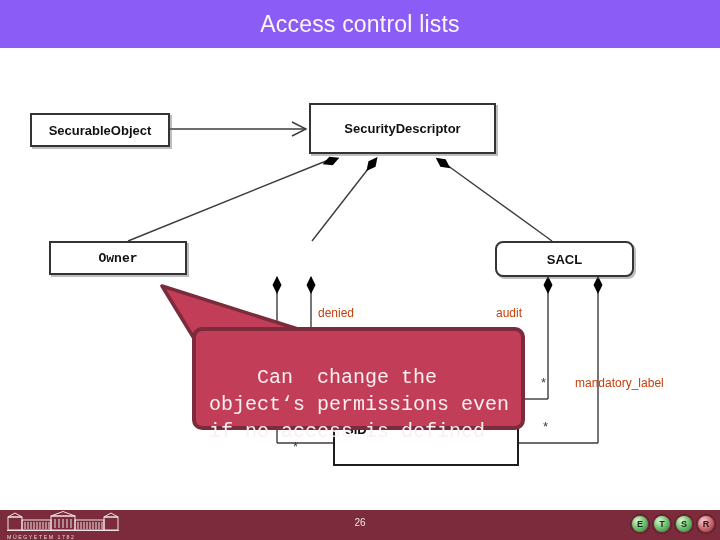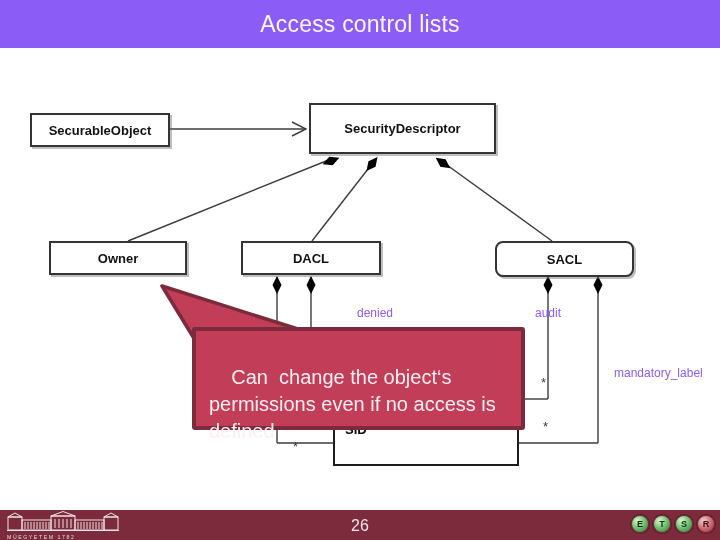--- a/index.html
+++ b/index.html
@@ -23,46 +23,47 @@
     display:flex;align-items:center;justify-content:center;
     font-size:13px;font-weight:bold;color:#111;z-index:2;box-sizing:border-box;
   }
   .ace-box{
     position:absolute;left:333px;top:403px;width:186px;height:63px;
     background:#fff;border:2px solid #1d1d1d;box-sizing:border-box;
     padding:17px 0 0 10px;font-size:13px;font-weight:bold;color:#111;
     line-height:16px;z-index:2;
   }
   .edge-label{
-    position:absolute;color:#8b5cf6;font-size:12px;z-index:2;white-space:nowrap;margin-left:39px;
+    position:absolute;color:#c2410c;font-size:12px;z-index:2;white-space:nowrap;
   }
   .mult{
     position:absolute;color:#3d3d3d;font-size:13px;z-index:2;
   }
   
   .callout-tail{position:absolute;left:0;top:0;z-index:3;}
   .callout{
     position:absolute;left:192px;top:327px;width:333px;height:103px;
-    background:#c23d57;border:4px solid #7b2b3b;border-radius:3px;
+    background:#c23d57;border:4px solid #7b2b3b;border-radius:10px;
     box-sizing:border-box;z-index:4;color:#fbeff2;
     font-size:20px;line-height:27px;padding:6px 8px 4px 13px;
     white-space:pre-wrap;
+    font-family:Liberation Mono, monospace;
   }
   
   .footerbar{
     position:absolute;left:0;top:510px;width:720px;height:30px;background:#7b2b3b;z-index:5;
   }
   .logo-wrap{position:absolute;left:7px;top:1px;width:112px;}
   .logo-caption{
     color:#e9d9dc;font-size:10px;letter-spacing:3px;white-space:nowrap;
     transform:scale(.52);transform-origin:left top;margin-top:-1px;
   }
   .page-number{
     position:absolute;left:0;top:7px;width:720px;text-align:center;
-    color:#f2e4e8;font-size:16px;
+    color:#f2e4e8;font-size:10px;
   }
   .badges{position:absolute;right:6px;top:6px;display:flex;gap:6px;}
   .badge{
     width:16px;height:16px;border-radius:50%;
     display:flex;align-items:center;justify-content:center;
     font-size:9px;font-weight:bold;color:#142a16;
     outline:1px dotted #3d1220;outline-offset:1px;
     background:radial-gradient(circle at 35% 30%, #dff7d6, #74c573 45%, #2f7c3c 95%);
   }
   .badge.red{
@@ -108,37 +109,34 @@
       <polygon points="-9,0 0,-4.5 9,0 0,4.5" transform="translate(598,285) rotate(90)"></polygon>
     </g>
   </svg>
 
   <div class="uml-box" style="left:30px;top:113px;width:140px;height:34px;">
     <span>SecurableObject</span>
   </div>
   <div class="uml-box" style="left:309px;top:103px;width:187px;height:51px;">
     <span>SecurityDescriptor</span>
   </div>
-  <div class="uml-box" style="left:49px;top:241px;width:138px;height:34px;">
+  <div class="uml-box" style="left:49px;top:241px;width:138px;height:34px;font-family:Liberation Mono, monospace;">
     <span>Owner</span>
-  </div>
-  <div class="uml-box" style="left:241px;top:241px;width:140px;height:34px;">
-    <span>DACL</span>
   </div>
   <div class="uml-box" style="left:495px;top:241px;width:139px;height:36px;border-radius:8px;">
     <span>SACL</span>
   </div>
 
   <div class="ace-box">
     <div>SID</div>
   </div>
 
   <div class="edge-label" style="left:318px;top:306px;">denied</div>
   <div class="edge-label" style="left:496px;top:306px;text-align:center;">audit</div>
-  <div class="edge-label" style="left:575px;top:366px;">mandatory_label</div>
+  <div class="edge-label" style="left:575px;top:376px;">mandatory_label</div>
 
   <div class="mult" style="left:293px;top:439px;">*</div>
   <div class="mult" style="left:541px;top:375px;">*</div>
   <div class="mult" style="left:543px;top:419px;">*</div>
 
   <svg class="callout-tail" width="720" height="540">
     <polygon points="162,286 320,336 206,358" fill="#c23d57" stroke="#7b2b3b" stroke-width="3.5" stroke-linejoin="round"></polygon>
   </svg>
 
   <div class="callout">

